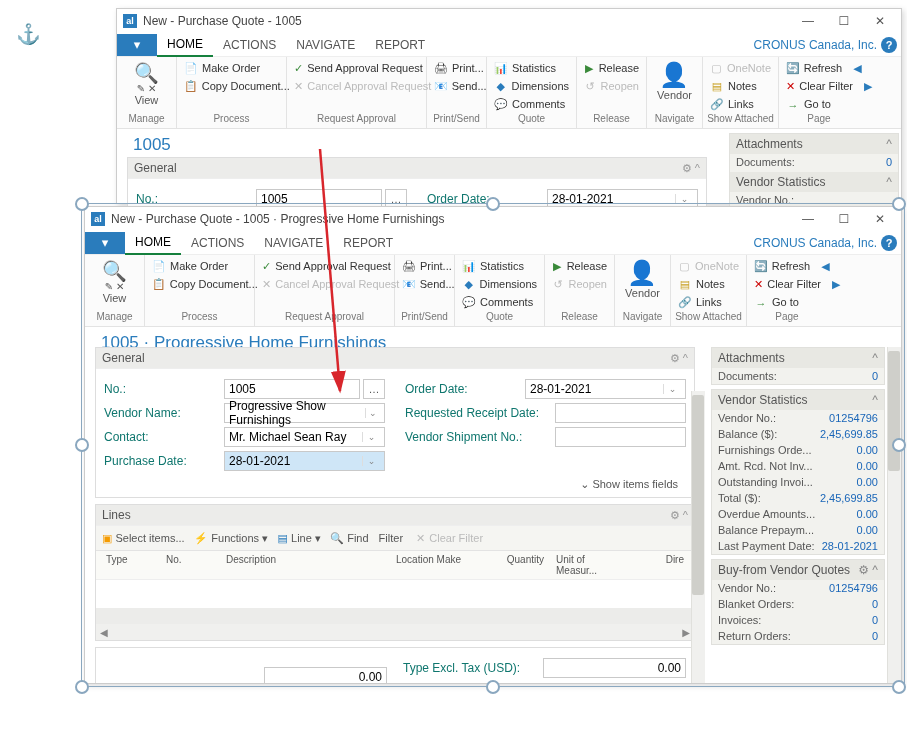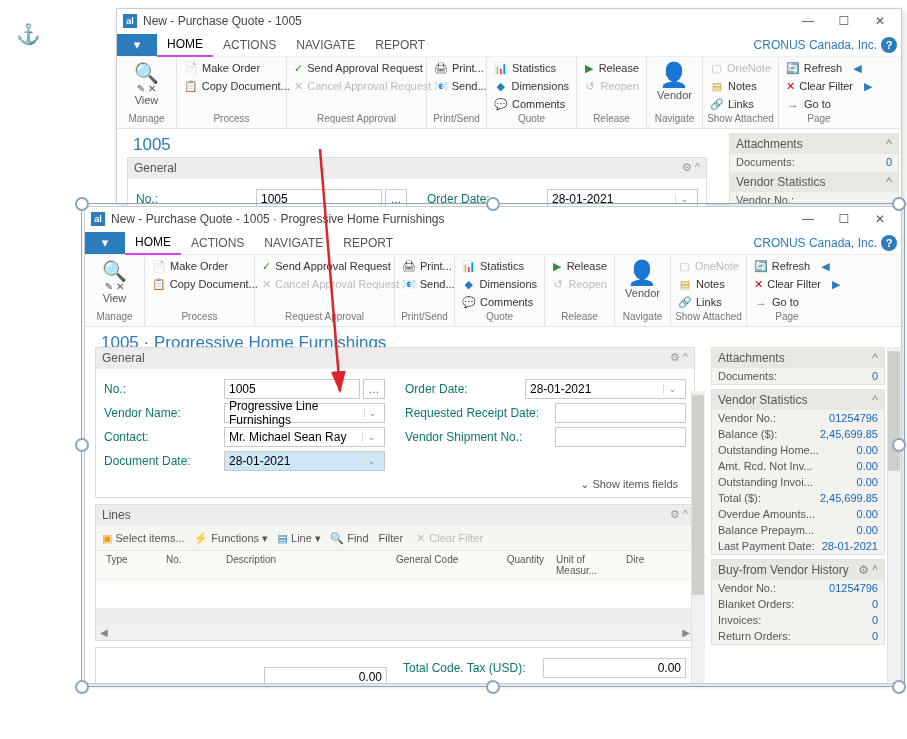--- a/index.html
+++ b/index.html
@@ -11,36 +11,36 @@
   .win2 { left: 84px; top: 206px; width: 818px; height: 478px; }
 
   .titlebar { height: 24px; background: #fff; display: flex; align-items: center; padding: 0 6px; font-size: 12px; color: #444; }
   .titlebar .ticon { width: 14px; height: 14px; background: #2a7cbc; margin-right: 6px; display:inline-flex;align-items:center;justify-content:center;color:#fff;font-size:9px;font-weight:bold;}
   .winbtns { margin-left: auto; display: flex; gap: 6px; }
   .winbtn { width: 30px; height: 20px; display:flex;align-items:center;justify-content:center; color:#555; font-size:12px; }
 
   .tabrow { height: 24px; display: flex; align-items: center; border-bottom: 1px solid #eee; font-size: 12px; }
   .filetab { background:#2a7cbc; color:#fff; width:40px; height:22px;display:flex;align-items:center;justify-content:center;font-size:13px;}
   .mtab { padding: 4px 10px; color:#555; }
-  .mtab.active { color:#000; background:#fff; border-bottom:2px solid #d946ef; font-weight:500;}
+  .mtab.active { color:#000; background:#fff; border-bottom:2px solid #15803d; font-weight:500;}
   .company { margin-left:auto; margin-right:4px; color:#2a7cbc; font-size:12px; display:flex;align-items:center;gap:4px;}
   .help { width:16px;height:16px;border-radius:50%;background:#2a7cbc;color:#fff;display:flex;align-items:center;justify-content:center;font-size:11px;font-weight:bold;}
 
   .ribbon { height: 72px; background:#fbfbfb; border-bottom:1px solid #e3e3e3; display:flex; font-size:11px; }
   .rgroup { border-right:1px solid #e3e3e3; display:flex; flex-direction:column; padding:2px 4px; }
   .rgroup .glabel { text-align:center; color:#777; font-size:10px; margin-top:auto; padding-bottom:2px;}
   .rit { display:flex; align-items:center; gap:4px; padding:2px 3px; color:#333; white-space:nowrap; line-height:14px;}
   .rit.disabled { color:#bbb; }
   .ricon { width:14px;height:14px;display:inline-flex;align-items:center;justify-content:center;font-size:11px;}
   .viewblock { display:flex; flex-direction:column; align-items:center; padding:2px 6px; color:#555;}
   .viewblock .vicon { font-size:20px; color:#777; }
 
   .docnum { color:#2a7cbc; font-size:17px; padding:6px 0 2px 16px; font-weight:400;}
   .section { margin:0 10px; border:1px solid #ddd; background:#f5f5f2; }
-  .sechead { font-size:12px; padding:3px 6px; color:#555; display:flex; align-items:flex-start; border-bottom:1px solid #eee; background:#ececea;}
+  .sechead { font-size:12px; padding:3px 6px; color:#555; display:flex; align-items:center; border-bottom:1px solid #eee; background:#ececea;}
   .sechead .gear { margin-left:auto; color:#999; font-size:11px;}
   .secbody { background:#fff; padding:6px 8px; display:flex; gap:20px; position:relative;}
   .col { flex:1; }
   .field { display:flex; align-items:center; font-size:12px; margin:4px 0; }
   .field label { width:120px; color:#0f766e; }
   .field .val { flex:1; border:1px solid #c9c9c9; height:20px; padding:1px 4px; font-size:12px; background:#fff; display:flex;align-items:center;}
   .field .dd { width:18px;text-align:center;color:#888;border-left:1px solid #ddd;font-size:9px;}
   .ellip { width:22px;height:20px;border:1px solid #c9c9c9;margin-left:3px;display:flex;align-items:center;justify-content:center;font-size:11px;color:#555;}
   .req { color:#c00; }
 
@@ -426,33 +426,33 @@
       <div class="secbody" style="padding-bottom:22px;">
         <div class="col">
           <div class="field">
               <label>No.:</label>
               <div class="val">1005</div>
               <div class="ellip">…</div>
             </div>
           <div class="field">
               <label>Vendor Name:</label>
               <div class="val">
-                <span>Progressive Line Furnishings</span>
+                <span>Progressive Show Furnishings</span>
                 <span class="dd" style="margin-left:auto;">⌄</span>
               </div>
             </div>
           <div class="field">
               <label>Contact:</label>
               <div class="val">
                 <span>Mr. Michael Sean Ray</span>
                 <span class="dd" style="margin-left:auto;">⌄</span>
               </div>
             </div>
           <div class="field">
-              <label>Document Date:</label>
+              <label>Purchase Date:</label>
               <div class="val" style="background:#cfe6f7;">
                 <span>28-01-2021</span>
                 <span class="dd" style="margin-left:auto;">⌄</span>
               </div>
             </div>
         </div>
         <div class="col">
           <div class="field">
               <label>Order Date:</label>
               <div class="val">
@@ -486,44 +486,44 @@
         <span>Filter</span>
         <span class="rit disabled">
             <span>✕</span> 
             <span>Clear Filter</span>
           </span>
       </div>
       <div class="lheadrow">
         <div class="lcell" style="width:60px;">Type</div>
         <div class="lcell" style="width:60px;">No.</div>
         <div class="lcell" style="width:170px;">Description</div>
-        <div class="lcell" style="width:100px;">General Code</div>
+        <div class="lcell" style="width:100px;">Location Make</div>
         <div class="lcell" style="width:60px;text-align:right;">Quantity</div>
         <div class="lcell" style="width:70px;">Unit of Measur...</div>
-        <div class="lcell" style="flex:1;">Dire</div>
+        <div class="lcell" style="flex:1;text-align:right;">Dire</div>
       </div>
       <div class="lblank"></div>
       <div class="lblank2"></div>
       <div class="hscroll">
           <span>◀</span>
           <span>▶</span>
         </div>
     </div>
 
     <div class="totalsbox">
       <div class="col">
         <div class="field">
             <label style="width:160px;margin-top:24px;">Subtotal Excl. Tax (USD):</label>
             <div class="val">0.00</div>
           </div>
 
       </div>
       <div class="col">
         <div class="field">
-            <label style="width:140px;">Total Code. Tax (USD):</label>
+            <label style="width:140px;">Type Excl. Tax (USD):</label>
             <div class="val">0.00</div>
           </div>
 
       </div>
     </div>
 
     <div class="scrolltrack">
       <div class="scrollthumb" style="top:4px;height:200px;"></div>
     </div>
   </div>
@@ -546,21 +546,21 @@
         </div>
       <div class="rp-row">
           <span>Vendor No.:</span>
           <span class="v">01254796</span>
         </div>
       <div class="rp-row">
           <span>Balance ($):</span>
           <span class="v">2,45,699.85</span>
         </div>
       <div class="rp-row">
-          <span>Outstanding Home...</span>
+          <span>Furnishings Orde...</span>
           <span class="v">0.00</span>
         </div>
       <div class="rp-row">
           <span>Amt. Rcd. Not Inv...</span>
           <span class="v">0.00</span>
         </div>
       <div class="rp-row">
           <span>Outstanding Invoi...</span>
           <span class="v">0.00</span>
         </div>
@@ -576,21 +576,21 @@
           <span>Balance Prepaym...</span>
           <span class="v">0.00</span>
         </div>
       <div class="rp-row">
           <span>Last Payment Date:</span>
           <span class="v">28-01-2021</span>
         </div>
     </div>
     <div class="rightpanel" style="position:relative; right:auto; width:174px; margin:0 0 4px 4px;">
       <div class="rp-head">
-          <span>Buy-from Vendor History</span>
+          <span>Buy-from Vendor Quotes</span>
           <span class="chev">⚙ ^</span>
         </div>
       <div class="rp-row">
           <span>Vendor No.:</span>
           <span class="v">01254796</span>
         </div>
       <div class="rp-row">
           <span>Blanket Orders:</span>
           <span class="v">0</span>
         </div>

